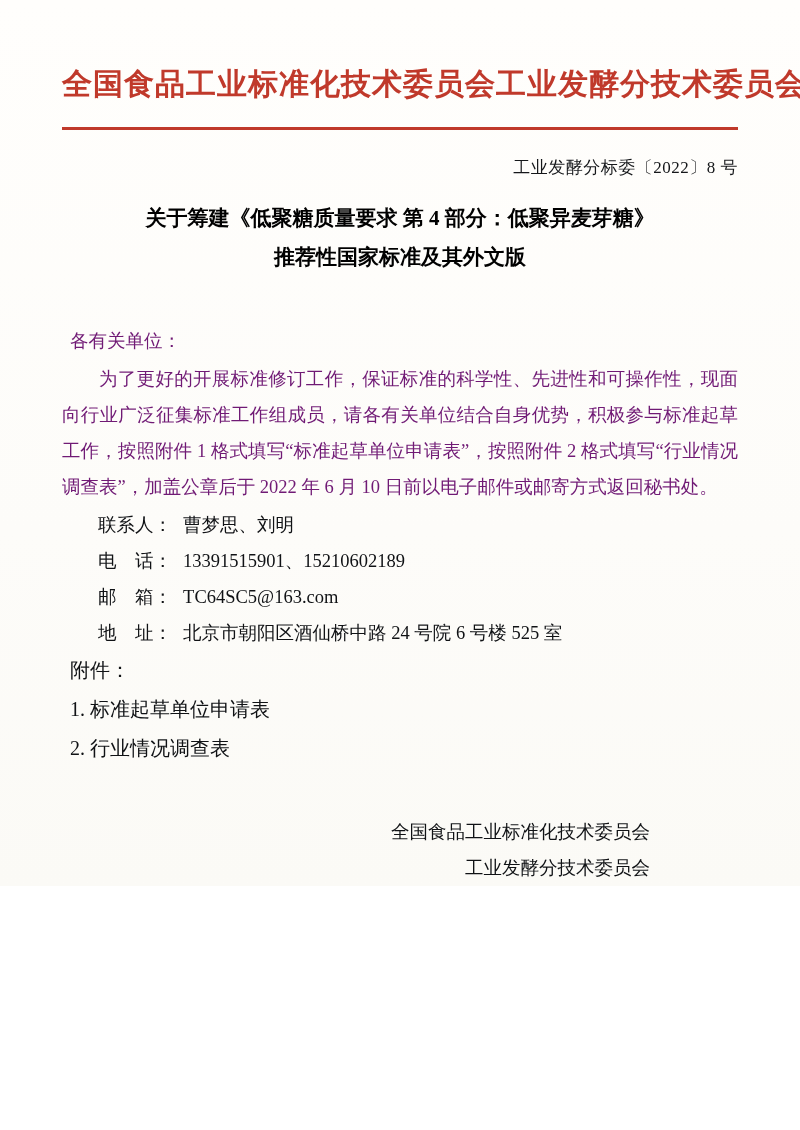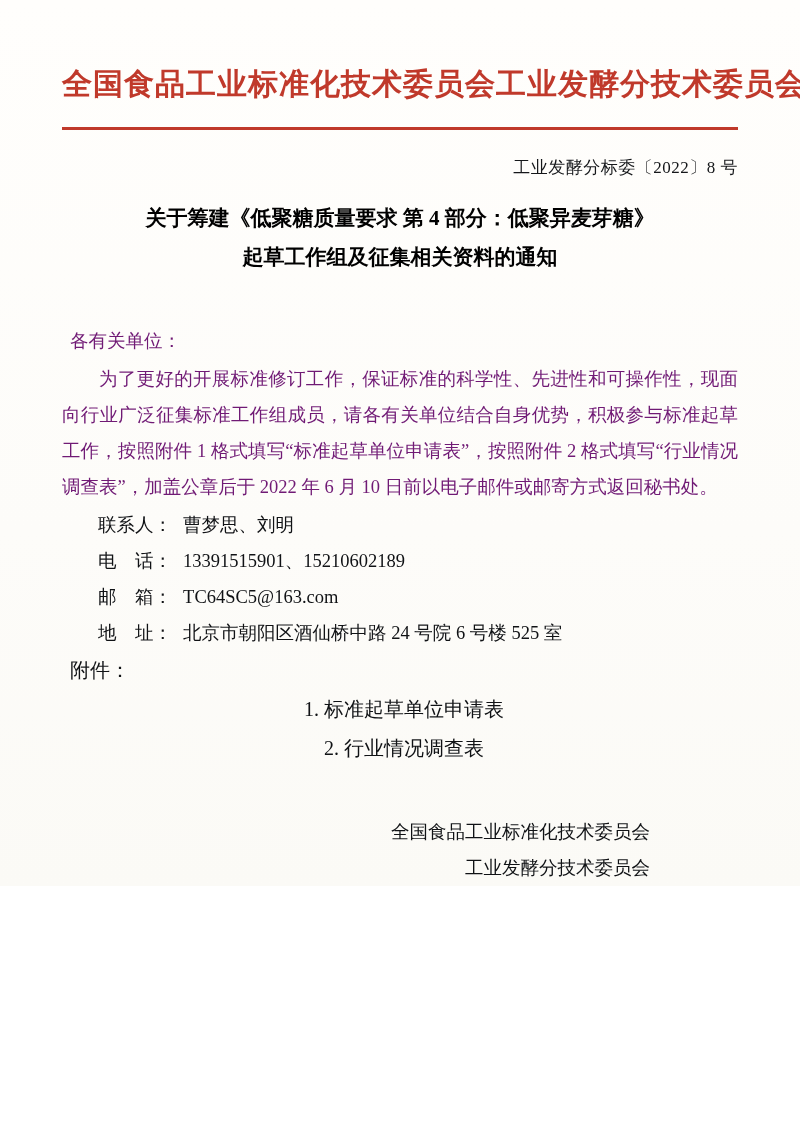--- a/index.html
+++ b/index.html
@@ -96,21 +96,21 @@
     width: 4.6em;
   }
 
   .attach-block {
     margin-top: 0;
     font-size: 20px;
     line-height: 1.95;
     color: #101215;
   }
   .attach-head { padding-left: 8px; }
-  .attach-item { padding-left: 8px; text-align: center; }
+  .attach-item { padding-left: 8px; }
 
   .signature {
     margin-top: 46px;
     text-align: right;
     font-size: 18.5px;
     line-height: 1.95;
     color: #101215;
     padding-right: 88px;
   }
   .sig-line { display: block; }
@@ -140,21 +140,21 @@
 
   <div class="content">
 
     <div class="masthead">全国食品工业标准化技术委员会工业发酵分技术委员会</div>
     <div class="red-rule"></div>
 
     <div class="doc-number">工业发酵分标委〔2022〕8 号</div>
 
     <div class="title-block">
       <span class="title-line">关于筹建《低聚糖质量要求  第 4 部分：低聚异麦芽糖》</span>
-      <span class="title-line">起草工作组及征集相关资料的通知</span>
+      <span class="title-line">推荐性国家标准及其外文版</span>
     </div>
 
     <div class="body-block">
       <p class="salutation">各有关单位：</p>
       <p class="para">为了更好的开展标准修订工作，保证标准的科学性、先进性和可操作性，现面向行业广泛征集标准工作组成员，请各有关单位结合自身优势，积极参与标准起草工作，按照附件 1 格式填写“标准起草单位申请表”，按照附件 2 格式填写“行业情况调查表”，加盖公章后于 2022 年 6 月 10 日前以电子邮件或邮寄方式返回秘书处。</p>
     </div>
 
     <div class="contact-block">
       <span class="contact-row">
         <span class="contact-label">联系人：</span><span>曹梦思、刘明</span>

